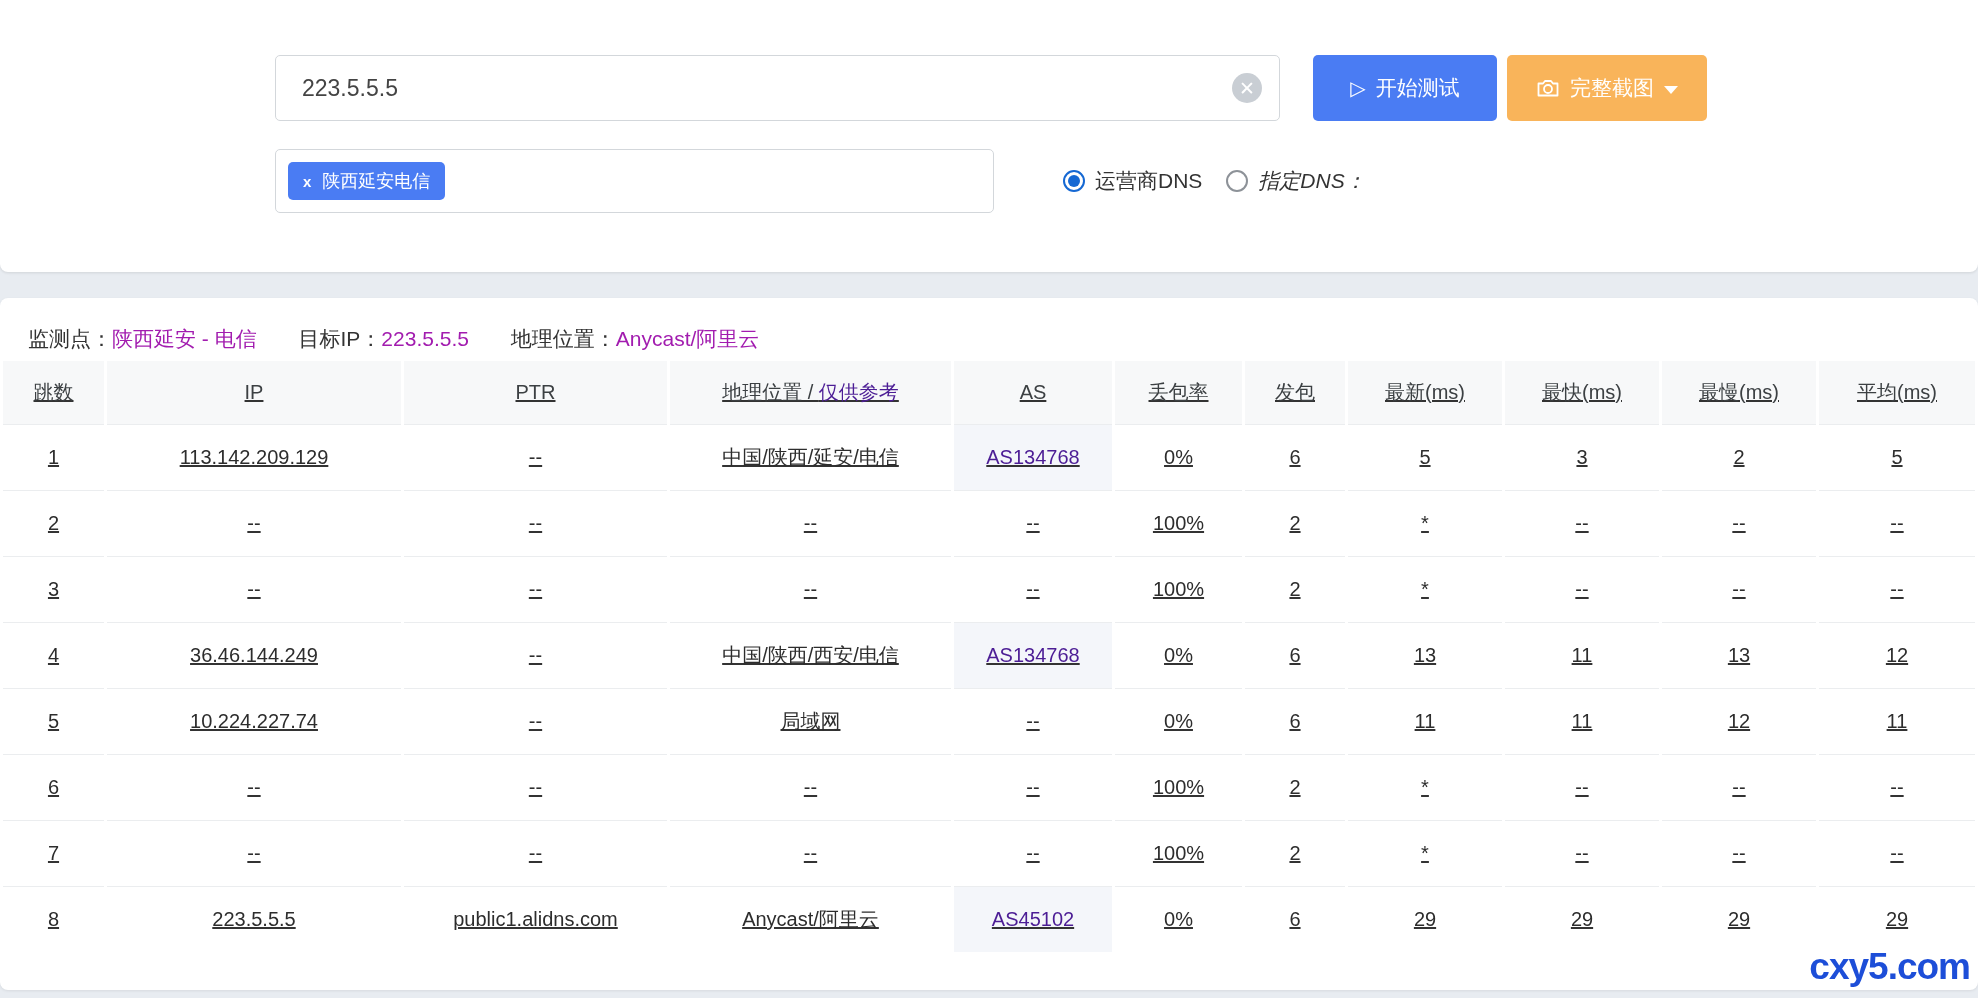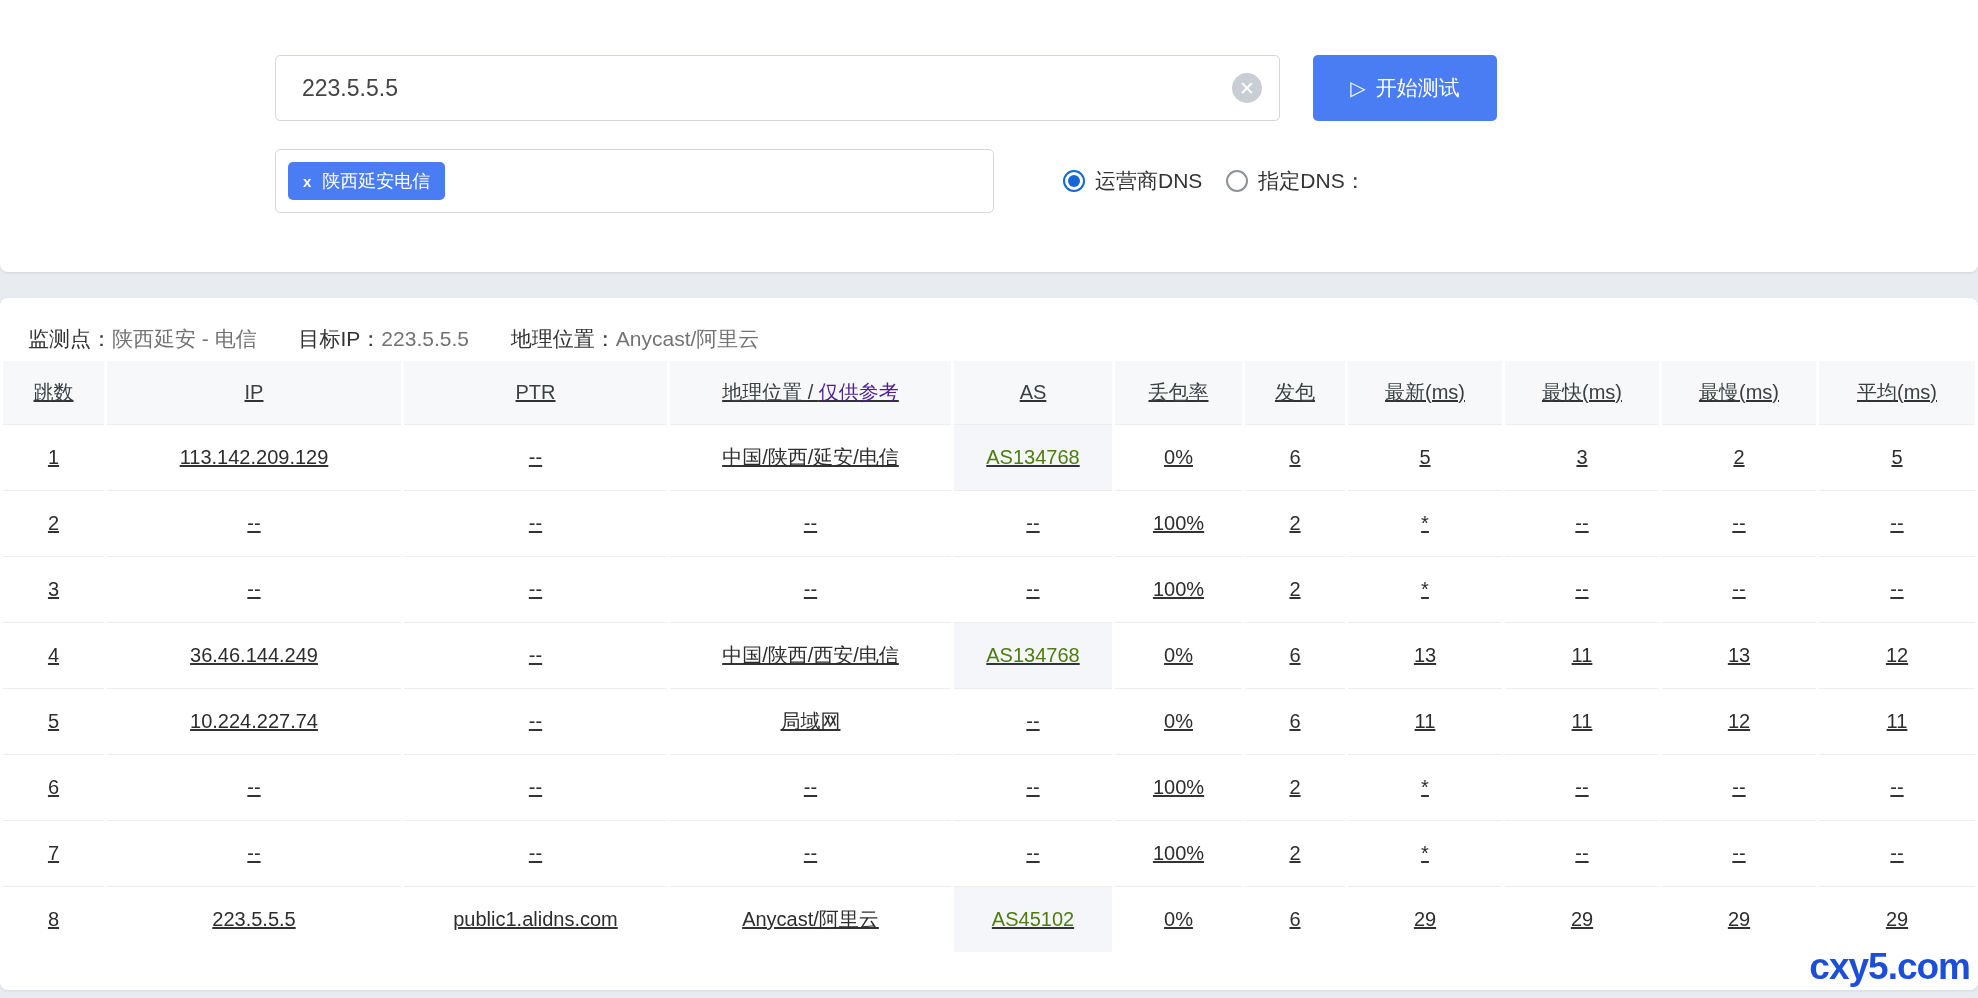--- a/index.html
+++ b/index.html
@@ -47,76 +47,84 @@
 
   .row2 { position:absolute; left:275px; top:149px; display:flex; align-items:center; }
   .tag-box { width:719px; height:64px; border:1px solid #d3d7db; border-radius:5px;
     display:flex; align-items:center; padding:0 12px; }
   .tag { background:#4a7cf3; color:#fff; font-size:18px; border-radius:5px;
     padding:7px 15px; display:flex; align-items:center; gap:11px; cursor:pointer; }
   .tag-x { font-size:15px; font-weight:bold; line-height:1; cursor:pointer; }
 
   .radio-item { display:flex; align-items:center; gap:10px; font-size:21px; color:#333; cursor:pointer; }
   .radio-carrier { margin-left:69px; }
-  .radio-custom  { margin-left:24px; }
+  .radio-custom  { margin-left:24px;font-style:italic; }
   .radio { width:22px; height:22px; border-radius:50%; border:2px solid #8d9298;
     background:#fff; position:relative; display:inline-block; flex:none; }
   .radio.checked { border-color:#1568d3; }
   .radio.checked::after { content:''; position:absolute; left:3px; top:3px; right:3px; bottom:3px;
     border-radius:50%; background:#1568d3; }
   .dns-input { margin-left:14px; width:307px; height:53px;
     background:#e9ecef; border:1px solid #ced3d8; border-radius:5px;
     font-size:21px; padding:0 18px; color:#444; font-family:inherit; }
   .dns-input::placeholder { color:#a3a9af; }
 
   
   .result-card {
     width:1978px; height:692px; margin-top:26px;
     background:#fff; border-radius:8px;
     box-shadow:0 1px 3px rgba(0,0,0,.08);
     overflow:hidden;
   }
   .info-line { padding:27px 0 0 28px; font-size:21px; height:63px; }
   .info-line .lbl { color:#333;text-align:center; }
-  .info-line .lnk { color:#737373; text-decoration:none; cursor:pointer;text-align:right; }
+  .info-line .lnk { color:#a21caf; text-decoration:none; cursor:pointer;text-align:right; }
   .info-sep { display:inline-block; width:36px; }
 
   table.trace { width:1978px; table-layout:fixed;
     border-collapse:separate; border-spacing:3px 0;text-decoration:underline; }
   .trace th {
     background:#f7f8f9; height:63px; font-weight:normal;
     font-size:20px; color:#3c4043; text-align:center; vertical-align:middle;
     padding:0 4px; overflow:hidden; white-space:nowrap;
   }
   .trace th .note { color:#4c1d95; }
   .trace td {
     height:66px; border-top:1px solid #ebedef;
     font-size:20px; color:#2d2d2d; text-align:center; vertical-align:middle;
     padding:0 4px; overflow:hidden; white-space:nowrap; background:#fff;
   }
   .trace td.as-cell { background:#f4f6fa; }
-  .trace td a { color:#4d7c0f; text-decoration:none; cursor:pointer; }
+  .trace td a { color:#4c1d95; text-decoration:none; cursor:pointer; }
 
   .watermark {
     position:absolute; right:8px; top:946px;
     color:#1d4ed8; font-size:37px; font-weight:bold; letter-spacing:-1px;
   }
 </style>
 </head>
 <body>
 
 <div class="top-card">
   <div class="row1">
     <div class="target-input-wrap">
       <input class="target-input" type="text" value="223.5.5.5" style="">
       <div class="clear-btn">✕</div>
     </div>
     <button class="btn btn-start">
       <span class="play-icon">▷</span>
       <span>开始测试</span>
+    </button>
+    <button class="btn btn-shot">
+      <svg class="cam-icon" viewBox="0 0 24 24" fill="none" stroke="#fff" stroke-width="1.8" stroke-linejoin="round">
+        <path d="M2.5 7.5 h4.5 l2-2.5 h6 l2 2.5 h4.5 v12 h-19 z"></path>
+        <circle cx="12" cy="13" r="4"></circle>
+      </svg>
+      <span>完整截图</span>
+      <span class="caret-down"></span>
     </button>
   </div>
 
   <div class="row2">
     <div class="tag-box">
       <span class="tag">
         <span class="tag-x">x</span>
         <span>陕西延安电信</span>
       </span>
     </div>

